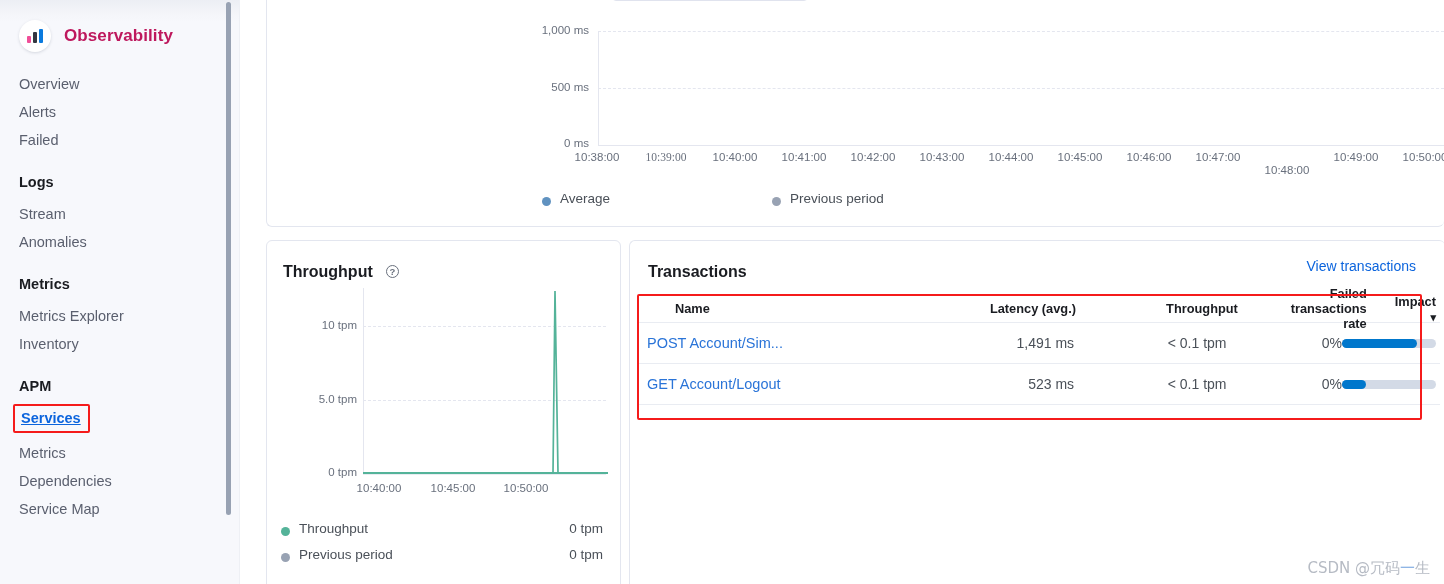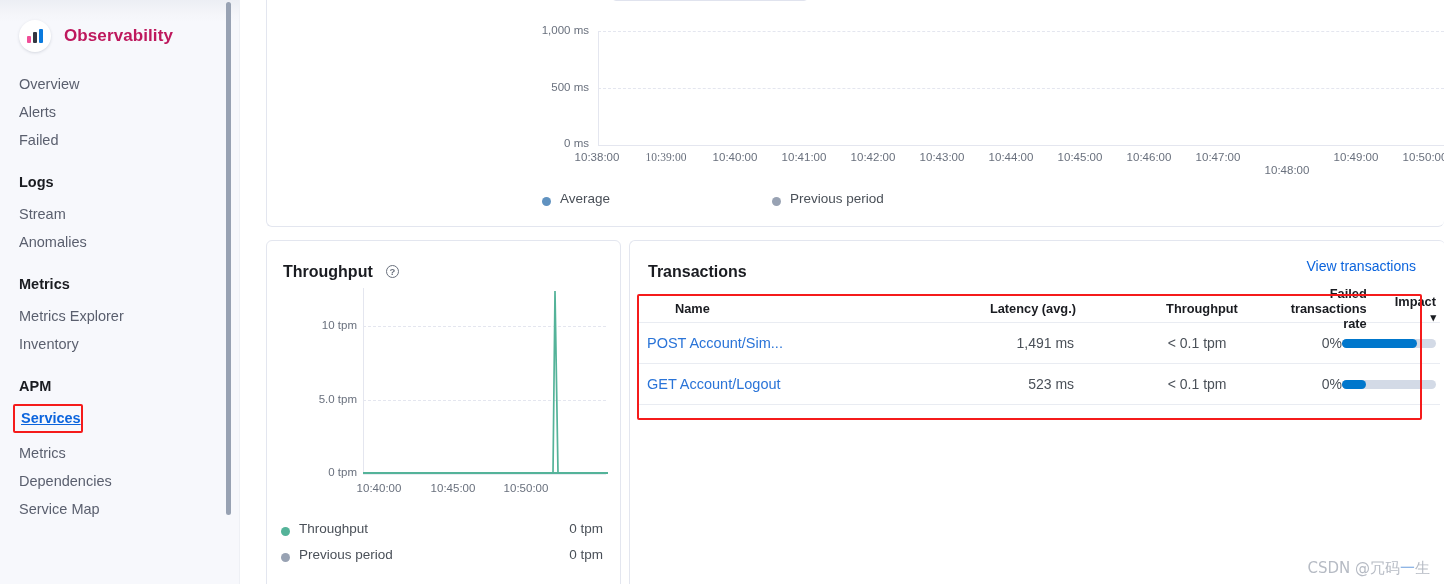--- a/index.html
+++ b/index.html
@@ -47,21 +47,21 @@
   .nav-item {
     display: block; font-size: 14.5px; color: #5a5f6e;
     padding: 0 0 0 19px; line-height: 28px; height: 28px;
     text-decoration: none; cursor: pointer; white-space: nowrap;
   }
   .nav-item.link-active {
     color: #0b64dd; font-weight: bold; text-decoration: underline;
   }
   .nav-highlight {
     position: relative; display: inline-block;
-    margin-left: 13px; padding: 2px 0 3px 6px;
+    margin-left: 13px; padding: 2px 7px 3px 6px;
     border: 2px solid #f51b1b; border-radius: 2px;
   }
   .nav-highlight .nav-item { padding-left: 0; line-height: 20px; height: 20px; }
   .sb-track {
     position:absolute; right:4px; top:0; width:5px; height:584px;
   }
   .sb-thumb {
     position:absolute; right:4px; top:2px; width:5px; height:513px;
     border-radius: 3px; background:#98a2b3;
   }

